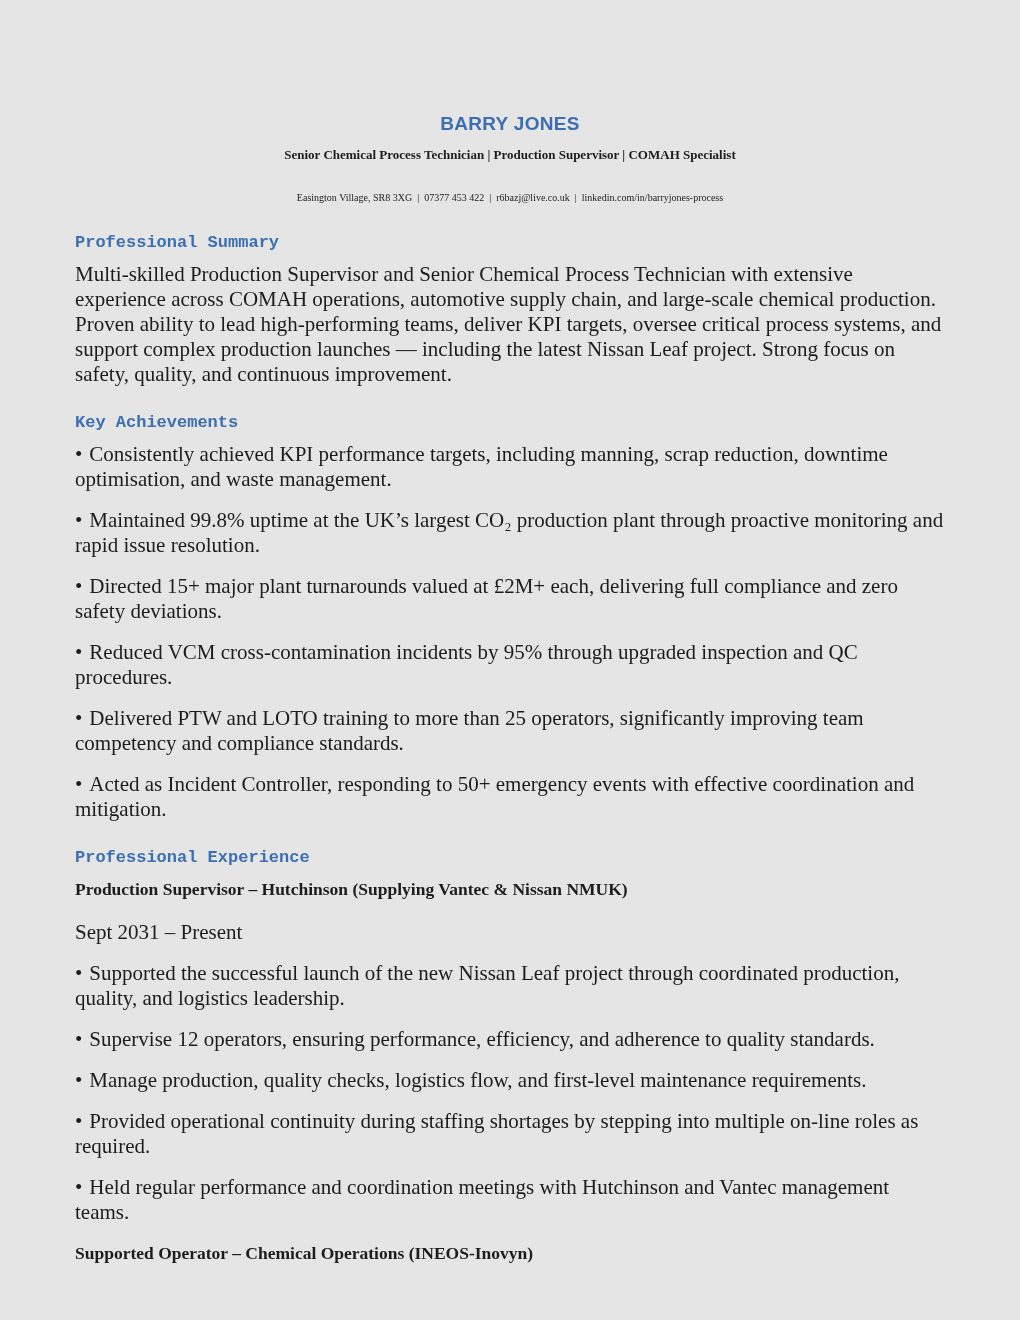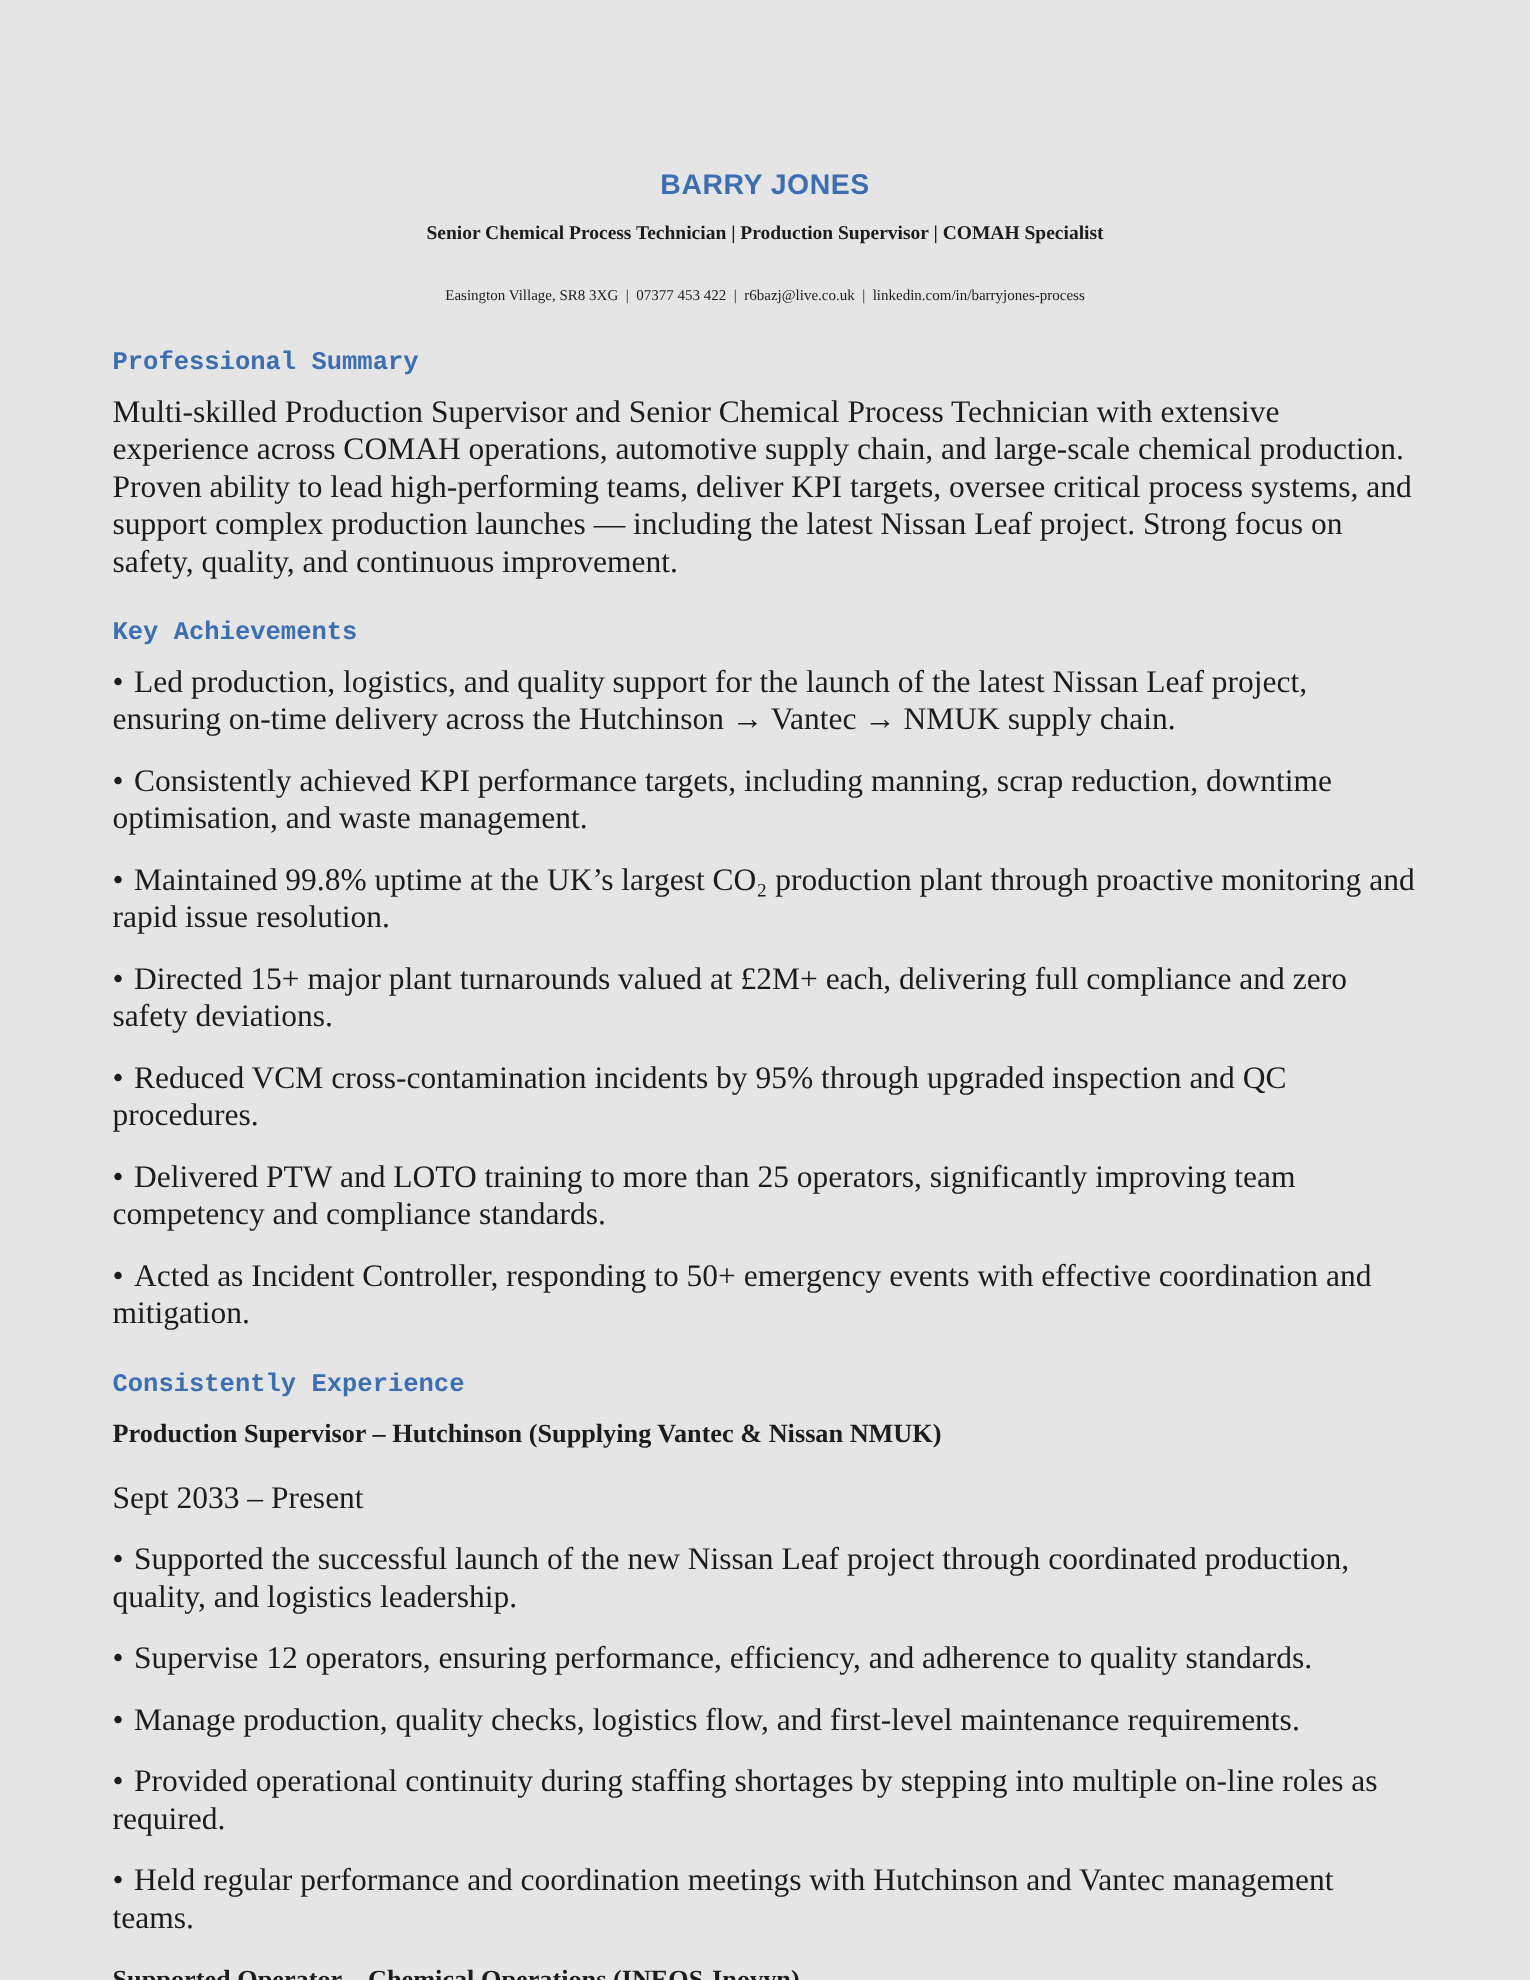--- a/index.html
+++ b/index.html
@@ -78,34 +78,33 @@
     <div class="contact">Easington Village, SR8 3XG  |  07377 453 422  |  r6bazj@live.co.uk  |  linkedin.com/in/barryjones-process</div>
   </header>
 
   <section>
     <h2 class="sec">Professional Summary</h2>
     <p class="body">Multi-skilled Production Supervisor and Senior Chemical Process Technician with extensive experience across COMAH operations, automotive supply chain, and large-scale chemical production. Proven ability to lead high-performing teams, deliver KPI targets, oversee critical process systems, and support complex production launches — including the latest Nissan Leaf project. Strong focus on safety, quality, and continuous improvement.</p>
   </section>
 
   <section>
     <h2 class="sec">Key Achievements</h2>
-    <p class="bullet"><span class="dot">•</span><span>Led production, logistics, and quality support for the launch of the latest Nissan Leaf project, ensuring on-time delivery across the Hutchinson → Vantec → NMUK supply chain.</span></p>
     <p class="bullet"><span class="dot">•</span><span>Consistently achieved KPI performance targets, including manning, scrap reduction, downtime optimisation, and waste management.</span></p>
     <p class="bullet"><span class="dot">•</span><span>Maintained 99.8% uptime at the UK’s largest CO₂ production plant through proactive monitoring and rapid issue resolution.</span></p>
     <p class="bullet"><span class="dot">•</span><span>Directed 15+ major plant turnarounds valued at £2M+ each, delivering full compliance and zero safety deviations.</span></p>
     <p class="bullet"><span class="dot">•</span><span>Reduced VCM cross-contamination incidents by 95% through upgraded inspection and QC procedures.</span></p>
     <p class="bullet"><span class="dot">•</span><span>Delivered PTW and LOTO training to more than 25 operators, significantly improving team competency and compliance standards.</span></p>
     <p class="bullet"><span class="dot">•</span><span>Acted as Incident Controller, responding to 50+ emergency events with effective coordination and mitigation.</span></p>
   </section>
 
   <section>
-    <h2 class="sec">Consistently Experience</h2>
+    <h2 class="sec">Professional Experience</h2>
 
     <h3 class="job">Production Supervisor – Hutchinson (Supplying Vantec &amp; Nissan NMUK)</h3>
-    <p class="dates">Sept 2033 – Present</p>
+    <p class="dates">Sept 2031 – Present</p>
 
     <p class="bullet"><span class="dot">•</span><span>Supported the successful launch of the new Nissan Leaf project through coordinated production, quality, and logistics leadership.</span></p>
     <p class="bullet"><span class="dot">•</span><span>Supervise 12 operators, ensuring performance, efficiency, and adherence to quality standards.</span></p>
     <p class="bullet"><span class="dot">•</span><span>Manage production, quality checks, logistics flow, and first-level maintenance requirements.</span></p>
     <p class="bullet"><span class="dot">•</span><span>Provided operational continuity during staffing shortages by stepping into multiple on-line roles as required.</span></p>
     <p class="bullet"><span class="dot">•</span><span>Held regular performance and coordination meetings with Hutchinson and Vantec management teams.</span></p>
 
     <h3 class="job job2">Supported Operator – Chemical Operations (INEOS-Inovyn)</h3>
   </section>
 

